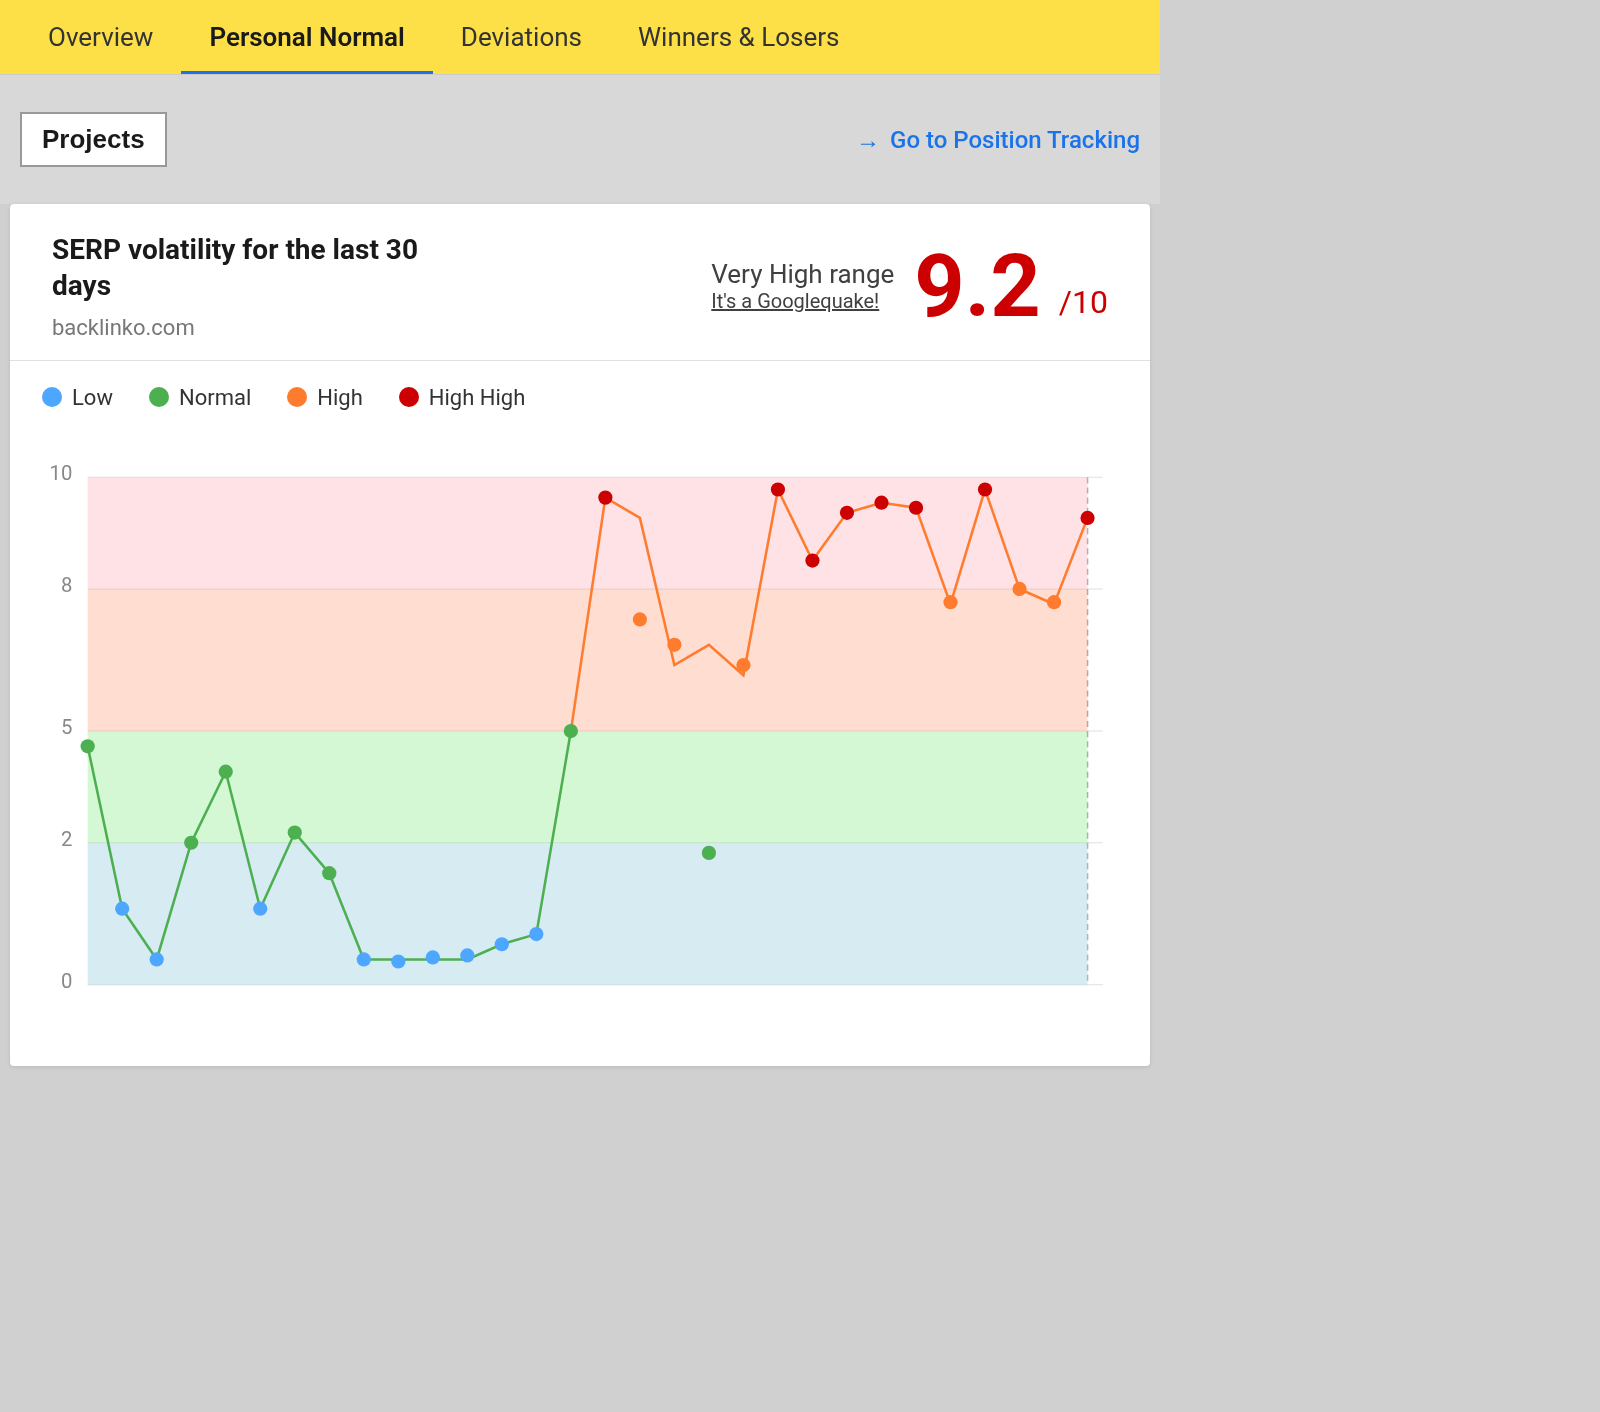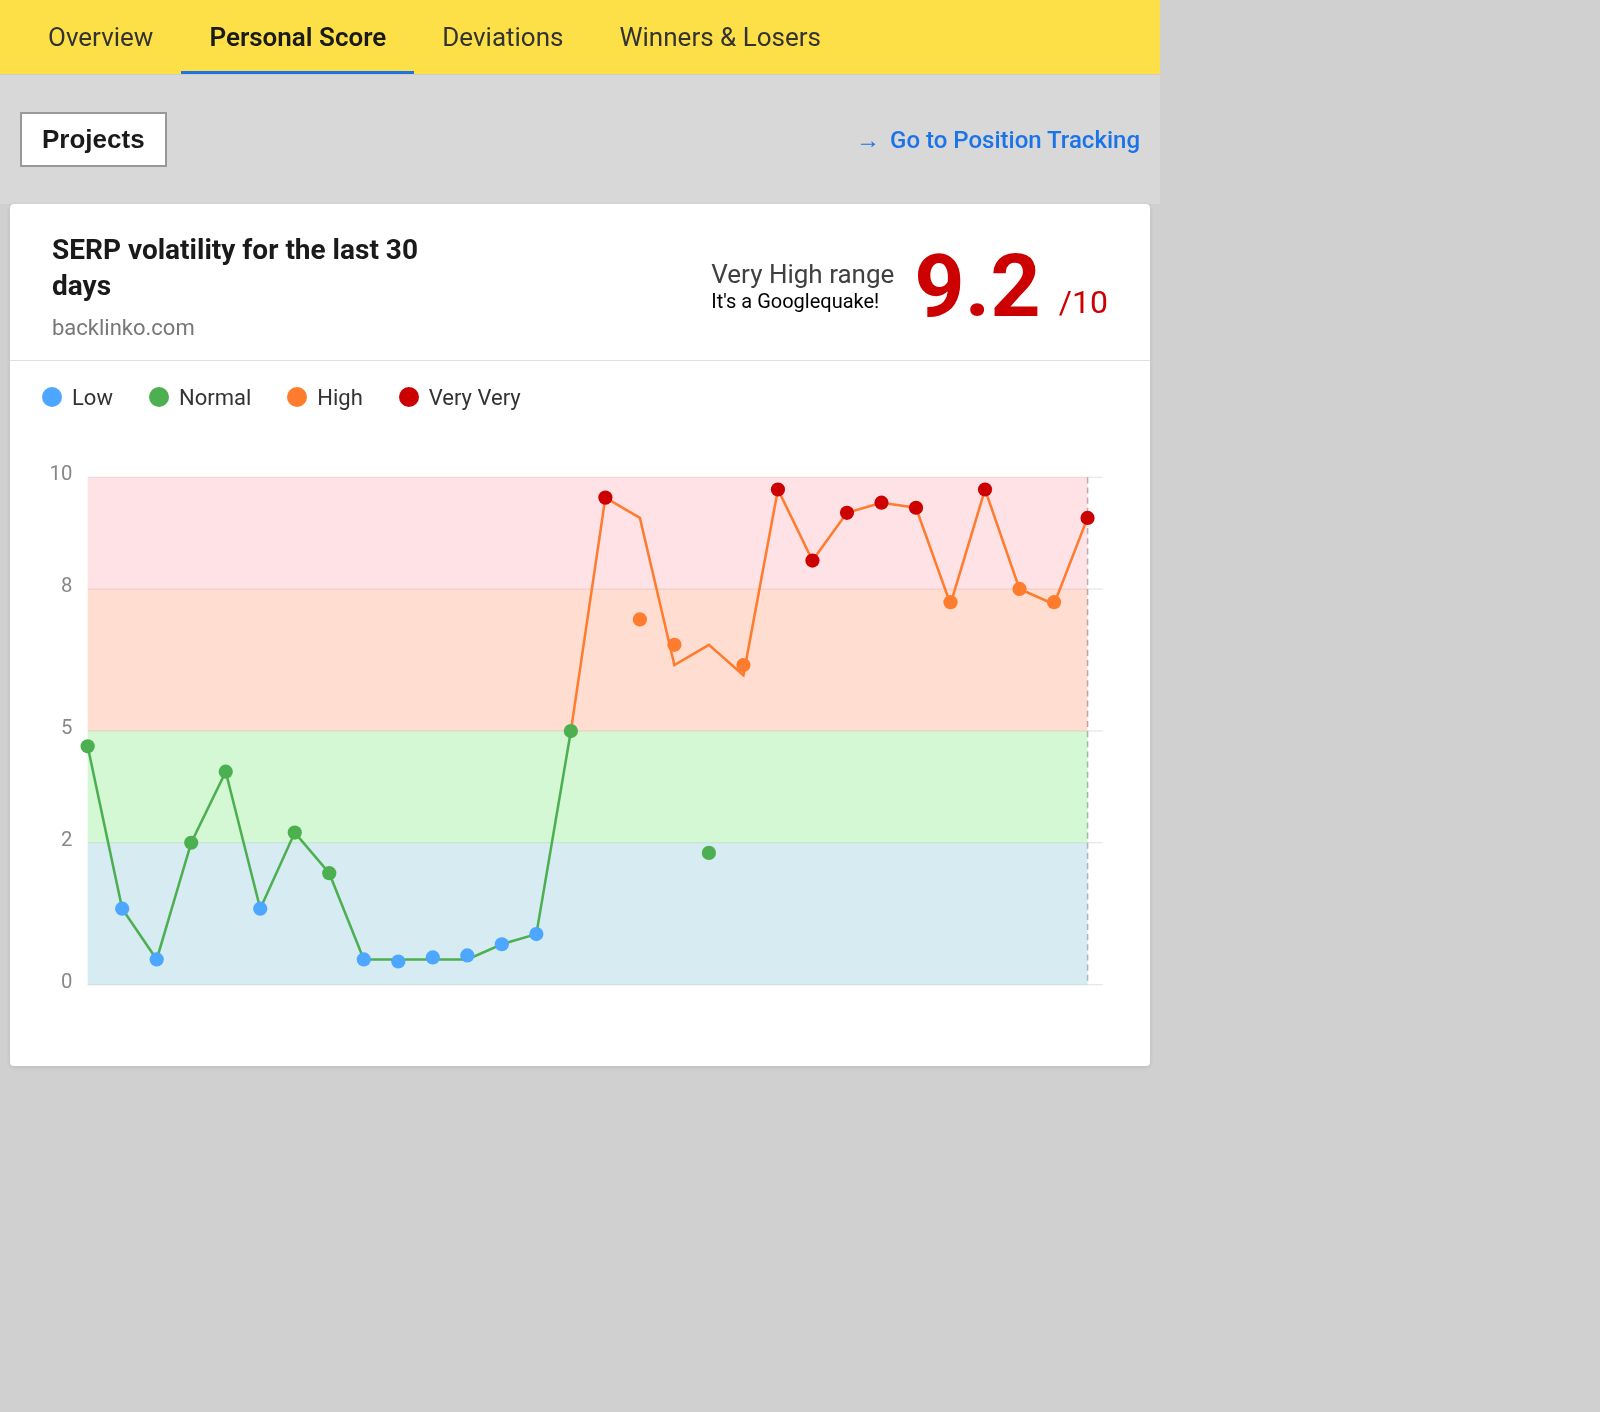--- a/index.html
+++ b/index.html
@@ -106,21 +106,22 @@
     .volatility-label-group {
       text-align: left;
     }
     .volatility-range-label {
       font-size: 26px;
       font-weight: 400;
       color: #404040;
     }
     .volatility-subtitle {
       font-size: 20px;
-      color: #000000;
+      color: #404040;
+      text-decoration: underline;
     }
     .score-display {
       font-size: 88px;
       font-weight: 700;
       color: #cc0000;
       line-height: 1;
       display: flex;
       align-items: flex-end;
     }
     .score-denom {
@@ -161,21 +162,21 @@
       width: 100%;
       height: 600px;
       position: relative;
     }
   </style>
 </head>
 <body>
 
 <nav class="nav-tabs">
   <div class="nav-tab">Overview</div>
-  <div class="nav-tab active">Personal Score</div>
+  <div class="nav-tab active">Personal Normal</div>
   <div class="nav-tab">Deviations</div>
   <div class="nav-tab">Winners &amp; Losers</div>
 </nav>
 
 <div class="top-bar">
   <button class="projects-btn">Projects</button>
   <div class="position-tracking-link">
     <span class="arrow-icon">→</span>
     <span>Go to Position Tracking</span>
   </div>
@@ -208,21 +209,21 @@
     <div class="legend-item">
       <div class="legend-dot" style="background:#4caf50;"></div>
       <span>Normal</span>
     </div>
     <div class="legend-item">
       <div class="legend-dot" style="background:#ff7b2e;"></div>
       <span>High</span>
     </div>
     <div class="legend-item">
       <div class="legend-dot" style="background:#cc0000;"></div>
-      <span>Very Very</span>
+      <span>High High</span>
     </div>
   </div>
 
   <div class="chart-container">
     <div class="chart-svg-wrapper">
       <svg width="100%" height="600" viewBox="0 0 1060 580">
 
         <text x="30" y="48" font-size="20" fill="#888" text-anchor="end">10</text>
         <text x="30" y="158" font-size="20" fill="#888" text-anchor="end">8</text>
         <text x="30" y="298" font-size="20" fill="#888" text-anchor="end">5</text>

